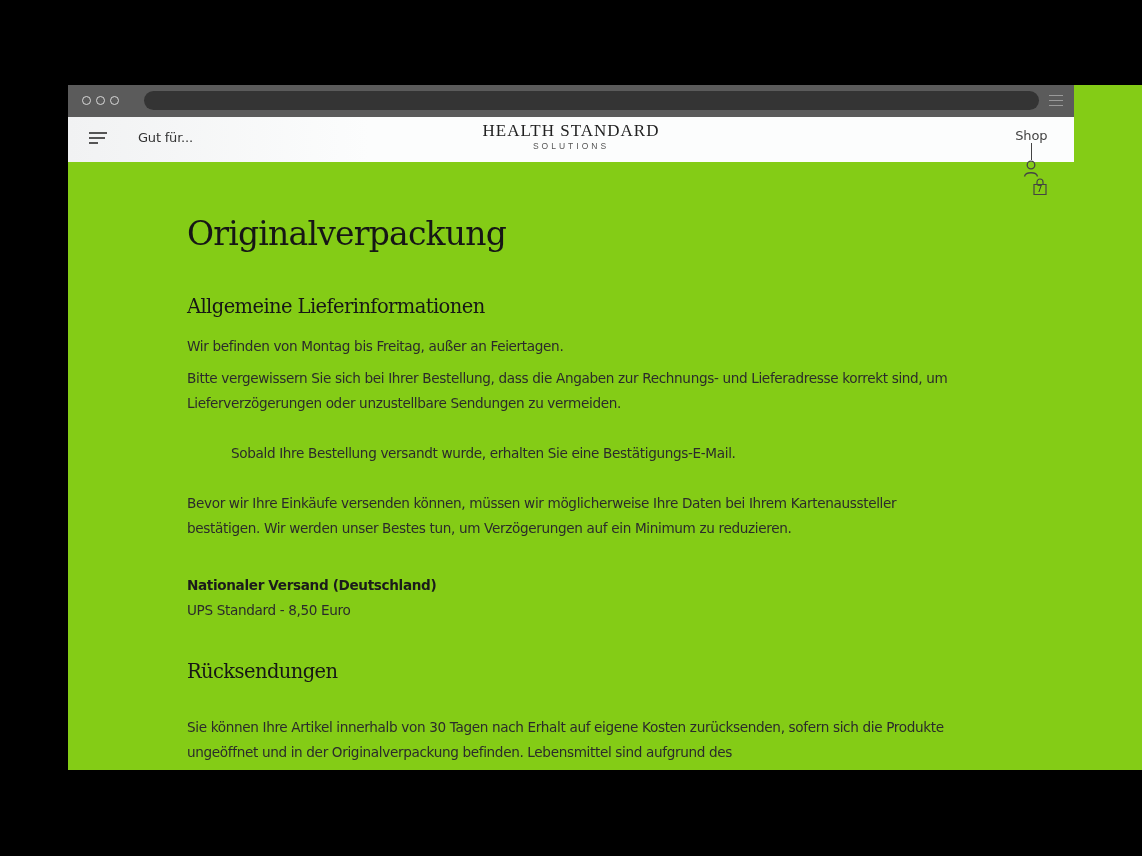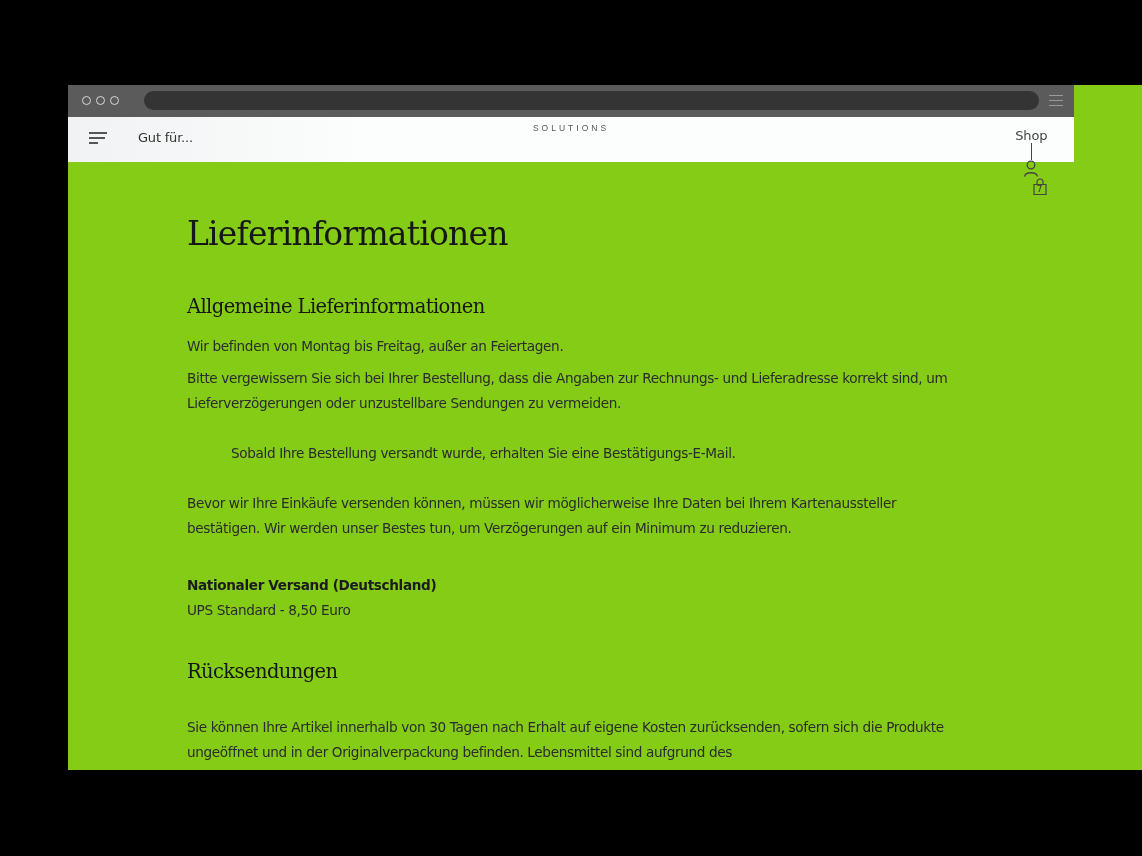--- a/index.html
+++ b/index.html
@@ -89,20 +89,21 @@
 
   <div class="site-header">
     <div class="hamburger">
       <span></span>
         <span></span>
         <span></span>
     </div>
     <div class="gut-fuer">Gut für...</div>
 
     <div class="logo">
+      <div class="logo-main">HEALTH STANDARD</div>
       <div class="logo-sub">SOLUTIONS</div>
     </div>
 
     <div class="nav-right">
       <a class="shop-link">Shop</a>
       <div class="divider"></div>
       <span class="icon-btn">
         <svg width="16" height="18" viewBox="0 0 16 18">
           <circle cx="8" cy="5" r="3.8" fill="none" stroke="#444" stroke-width="1.3"></circle>
           <path d="M1.5 16.5 C2.5 11.5, 13.5 11.5, 14.5 16.5" fill="none" stroke="#444" stroke-width="1.3"></path>
@@ -112,21 +113,21 @@
         <svg width="16" height="18" viewBox="0 0 16 18">
           <path d="M5 6 V4 a3 3 0 0 1 6 0 V6" fill="none" stroke="#444" stroke-width="1.2"></path>
           <path d="M2 6.5 H14 V16.5 H2 Z" fill="none" stroke="#444" stroke-width="1.2"></path>
         </svg>
         <span style="position:absolute;left:5px;top:6px;font-size:9px;color:#333;font-family:'DejaVu Sans',sans-serif;">7</span>
       </span>
     </div>
   </div>
 
   <div class="content">
-    <h1 class="page-title">Lieferinformationen</h1>
+    <h1 class="page-title">Originalverpackung</h1>
 
     <h2 style="top:117px;margin-top:16px;">Allgemeine Lieferinformationen</h2>
 
     <p style="top:172px;">Wir befinden von Montag bis Freitag, außer an Feiertagen.</p>
     <p style="top:204px;">Bitte vergewissern Sie sich bei Ihrer Bestellung, dass die Angaben zur Rechnungs- und Lieferadresse korrekt sind, um Lieferverzögerungen oder unzustellbare Sendungen zu vermeiden.</p>
     <p style="top:279px;margin-left:44px;">Sobald Ihre Bestellung versandt wurde, erhalten Sie eine Bestätigungs-E-Mail.</p>
     <p style="top:329px;">Bevor wir Ihre Einkäufe versenden können, müssen wir möglicherweise Ihre Daten bei Ihrem Kartenaussteller bestätigen. Wir werden unser Bestes tun, um Verzögerungen auf ein Minimum zu reduzieren.</p>
 
     <p class="strong" style="top:411px;">Nationaler Versand (Deutschland)</p>
     <p style="top:436px;">UPS Standard - 8,50 Euro</p>

